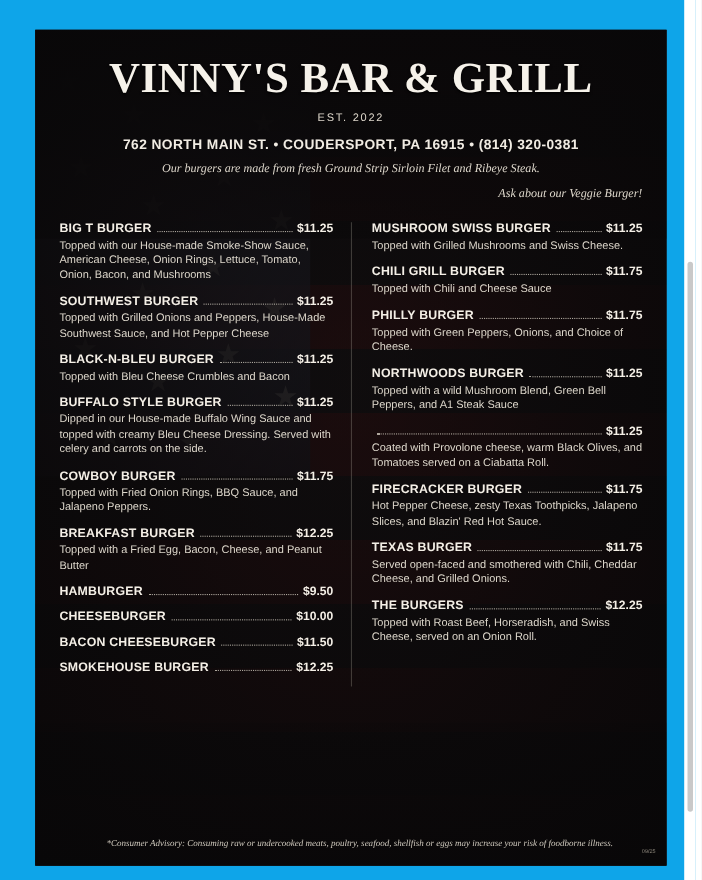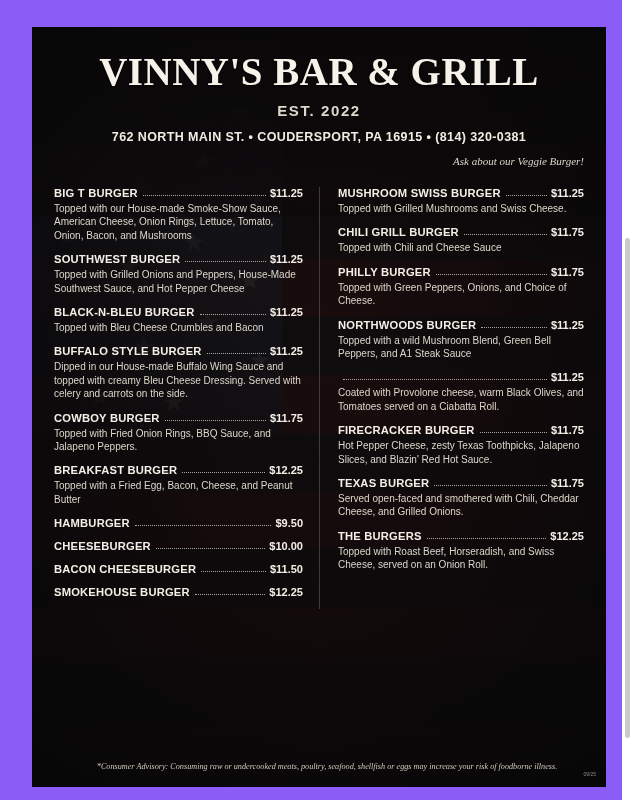--- a/index.html
+++ b/index.html
@@ -10,21 +10,21 @@
   body {
     width: 638px;
     height: 800px;
     overflow: hidden;
     font-family: "Liberation Sans", sans-serif;
   }
   .page {
     position: relative;
     width: 632px;
     height: 800px;
-    background: #8b5cf6;
+    background: #0ea5e9;
   }
   
   .scroll-rail {
     position: absolute;
     top: 0;
     right: 0;
     width: 10px;
     height: 800px;
     background: #ffffff;
   }
@@ -109,23 +109,23 @@
     font-family: "Liberation Serif", serif;
     font-weight: bold;
     font-size: 39px;
     letter-spacing: 0.5px;
     color: #f6f2ea;
     margin-top: 22px;
     text-shadow: 0 1px 2px rgba(0,0,0,0.8);
   }
   .est {
     text-align: center;
-    font-size: 15px;
+    font-size: 10px;
     letter-spacing: 1.6px;
-    font-weight: bold;
+    font-weight: normal;
     color: #ded7cb;
     margin-top: 8px;
   }
   .address {
     text-align: center;
     font-size: 12.5px;
     font-weight: bold;
     letter-spacing: 0.4px;
     color: #f1ece3;
     margin-top: 11px;
@@ -251,20 +251,21 @@
       <div class="botfade"></div>
       <div class="vignette"></div>
     </div>
 
     <div class="content">
 
       <div class="restaurant-name">VINNY'S BAR &amp; GRILL</div>
       <div class="est">EST. 2022</div>
       <div class="address">762 NORTH MAIN ST. • COUDERSPORT, PA 16915 • (814) 320-0381</div>
 
+      <div class="subnote">Our burgers are made from fresh Ground Strip Sirloin Filet and Ribeye Steak.</div>
       <div class="subnote third">Ask about our Veggie Burger!</div>
 
       <div class="columns">
 
         <div class="col left">
 
           <div class="item">
             <div class="item-line">
               <span class="item-name">BIG T BURGER</span>
               <span class="dots"></span>

